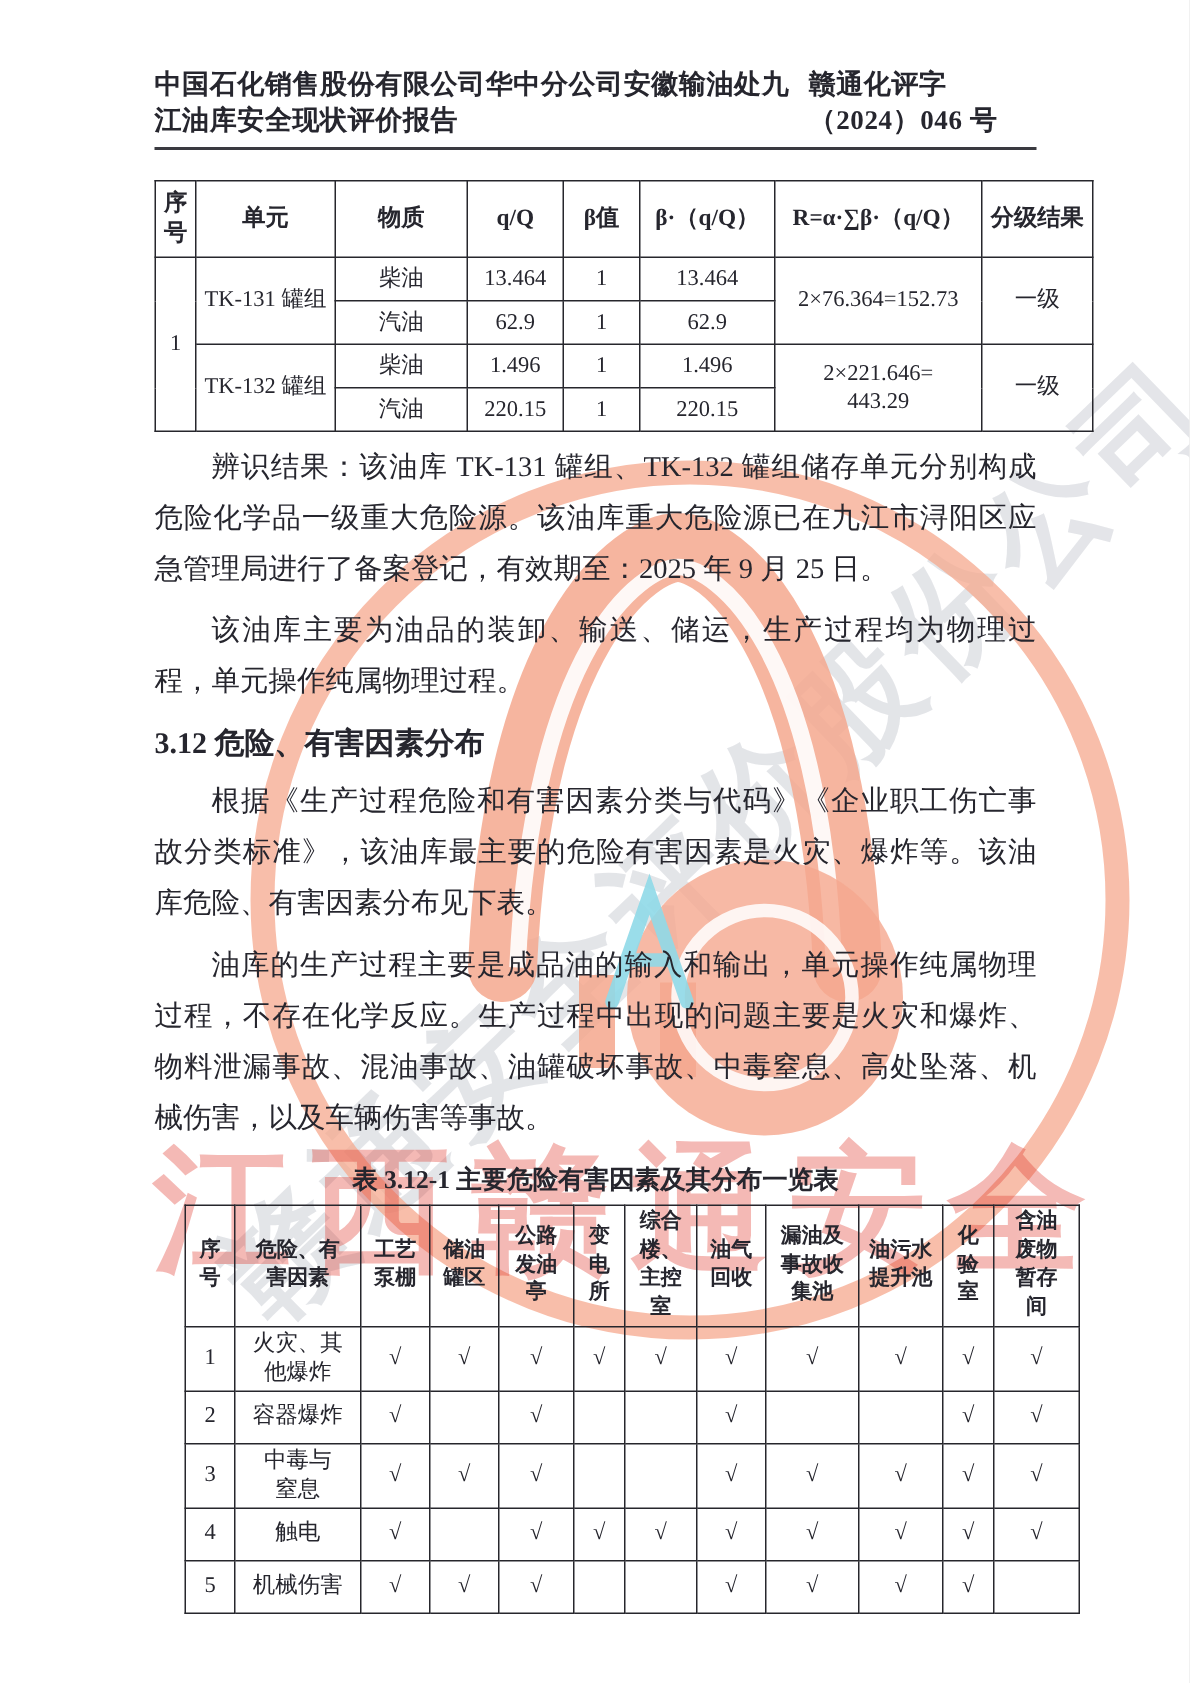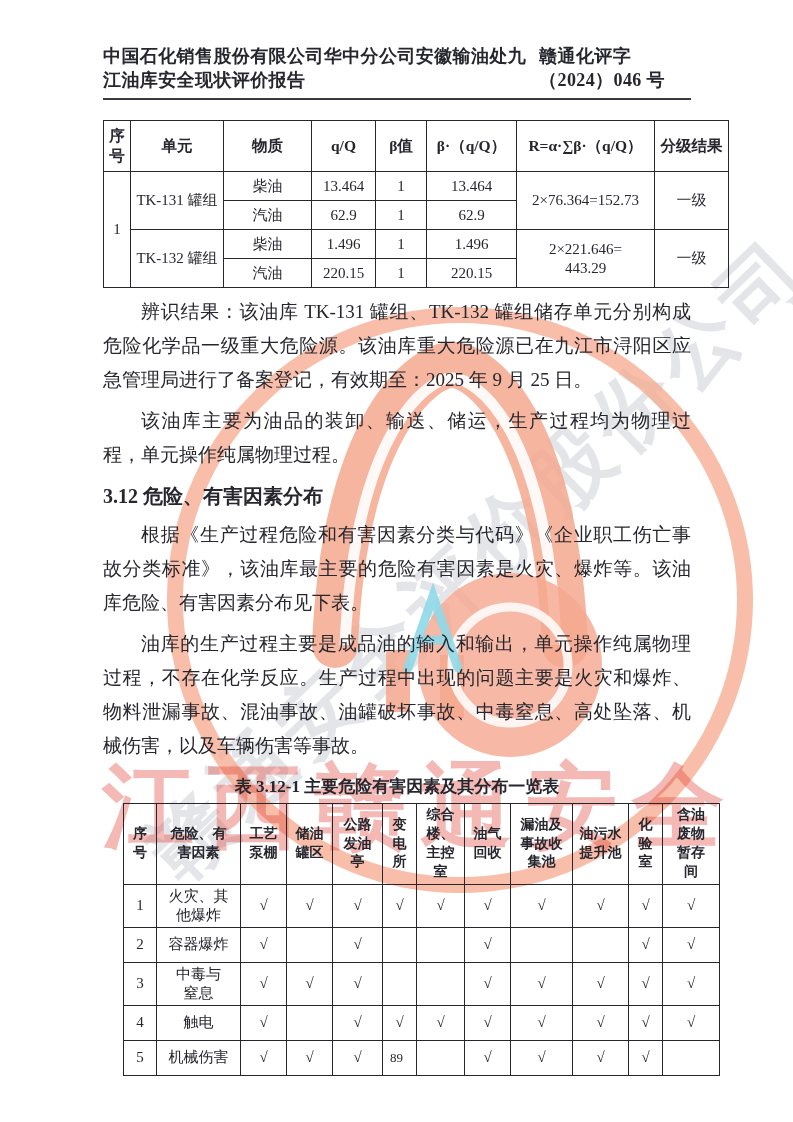--- a/index.html
+++ b/index.html
@@ -254,14 +254,13 @@
         <td>√</td>
         <td>√</td>
         <td>√</td>
         <td></td>
       </tr>
     </tbody>
       </table>
 
   </div>
 
-  <div class="pageno">89</div>
 </div>
 
 </body></html>

